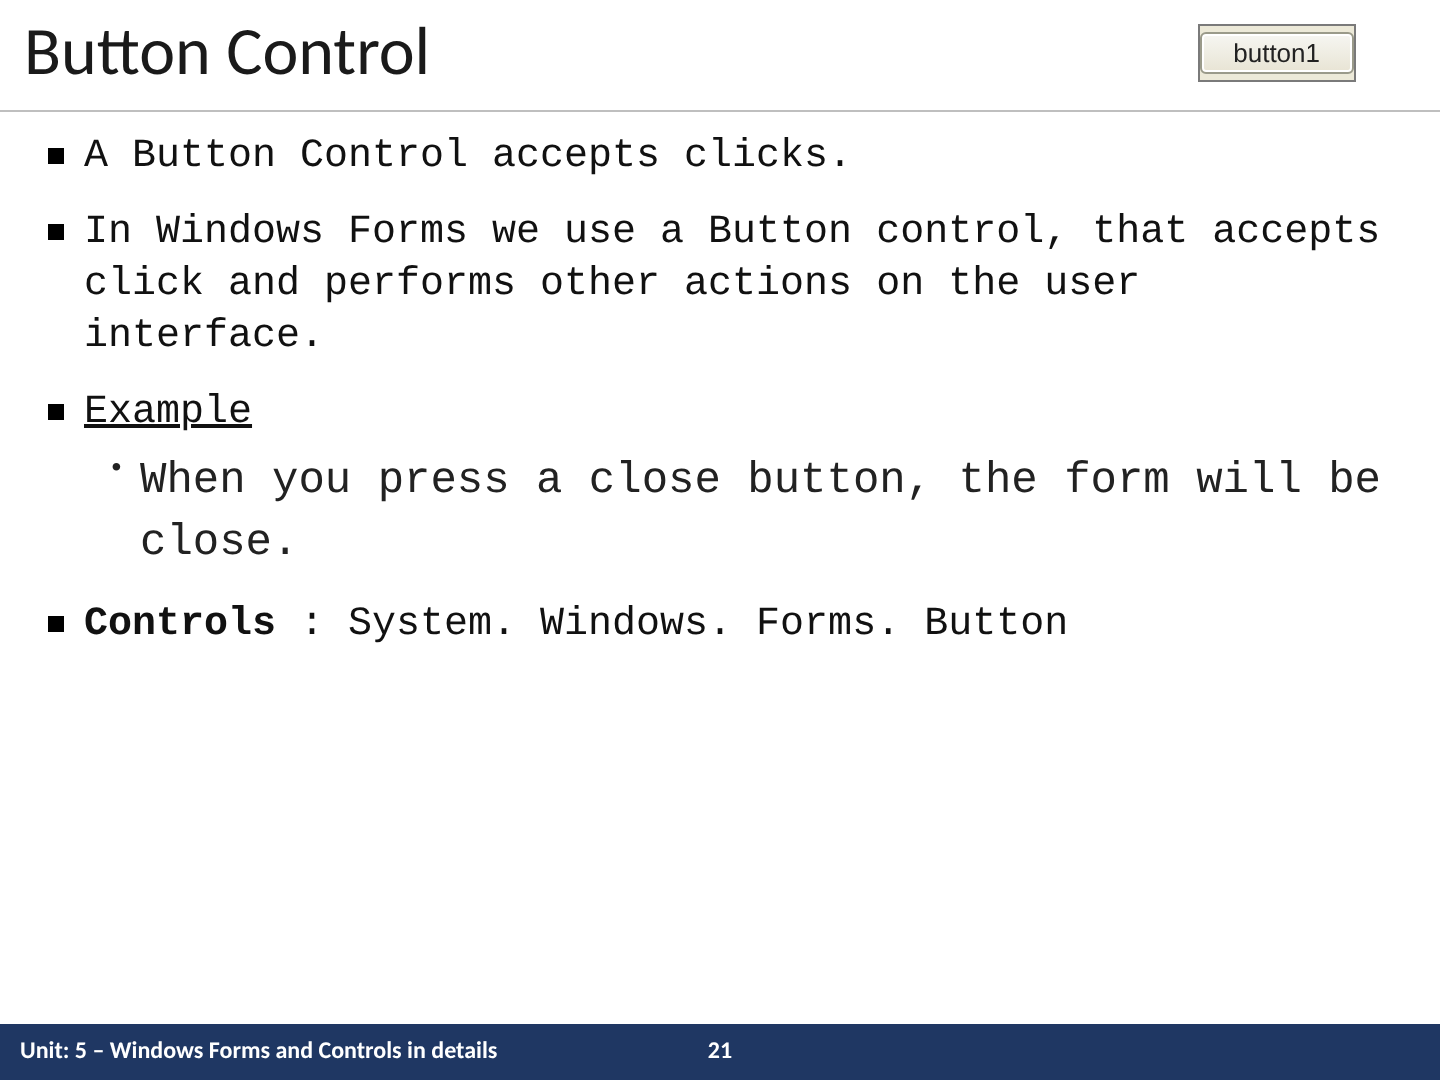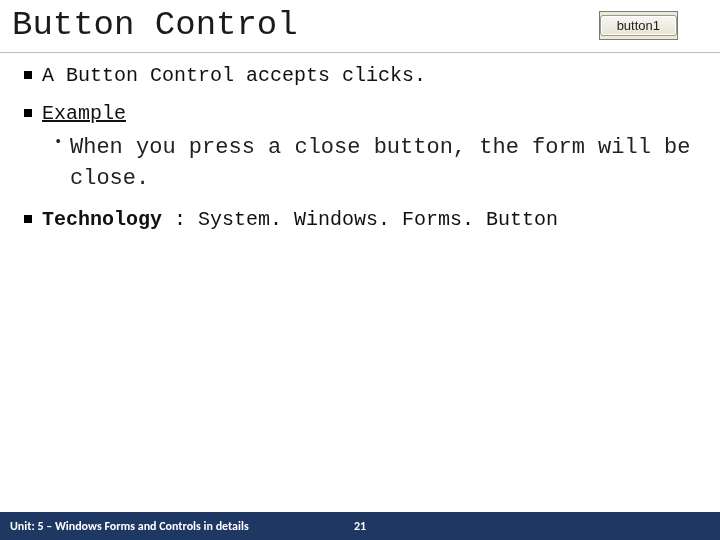--- a/index.html
+++ b/index.html
@@ -15,21 +15,20 @@
     display: flex;
     align-items: center;
     justify-content: space-between;
     padding: 6px 12px 8px 12px;
     border-bottom: 1px solid #bfbfbf;
   }
   .title {
     font-size: 34px;
     font-weight: 400;
     color: #1a1a1a;
-    font-family: Liberation Mono, monospace;
   }
   .btn-demo {
     border: 1px solid #7a7a7a;
     background: #ece9d8;
     padding: 3px 0;
     display: inline-flex;
     align-items: center;
     justify-content: center;
     margin-right: 30px;
     margin-left: 25px;
@@ -117,29 +116,32 @@
     <div class="btn-demo-inner">button1</div>
   </div>
 </div>
 
 <div class="content">
   <ul class="top">
     <li>
       <span>A Button Control accepts clicks.</span>
     </li>
     <li>
+      <span>In Windows Forms we use a Button control, that accepts click and performs other actions on the user interface.</span>
+    </li>
+    <li>
       <span class="underline">Example</span>
       <ul class="sub">
         <li>
           <span>When you press a close button, the form will be close.</span>
         </li>
       </ul>
     </li>
     <li>
-      <span class="bold">Technology</span><span> : System. Windows. Forms. Button</span>
+      <span class="bold">Controls</span><span> : System. Windows. Forms. Button</span>
     </li>
   </ul>
 </div>
 
 <div class="footer">
   <span>Unit: 5 – Windows Forms and Controls in details</span>
   <span class="center">21</span>
 </div>
 
 </body></html>

